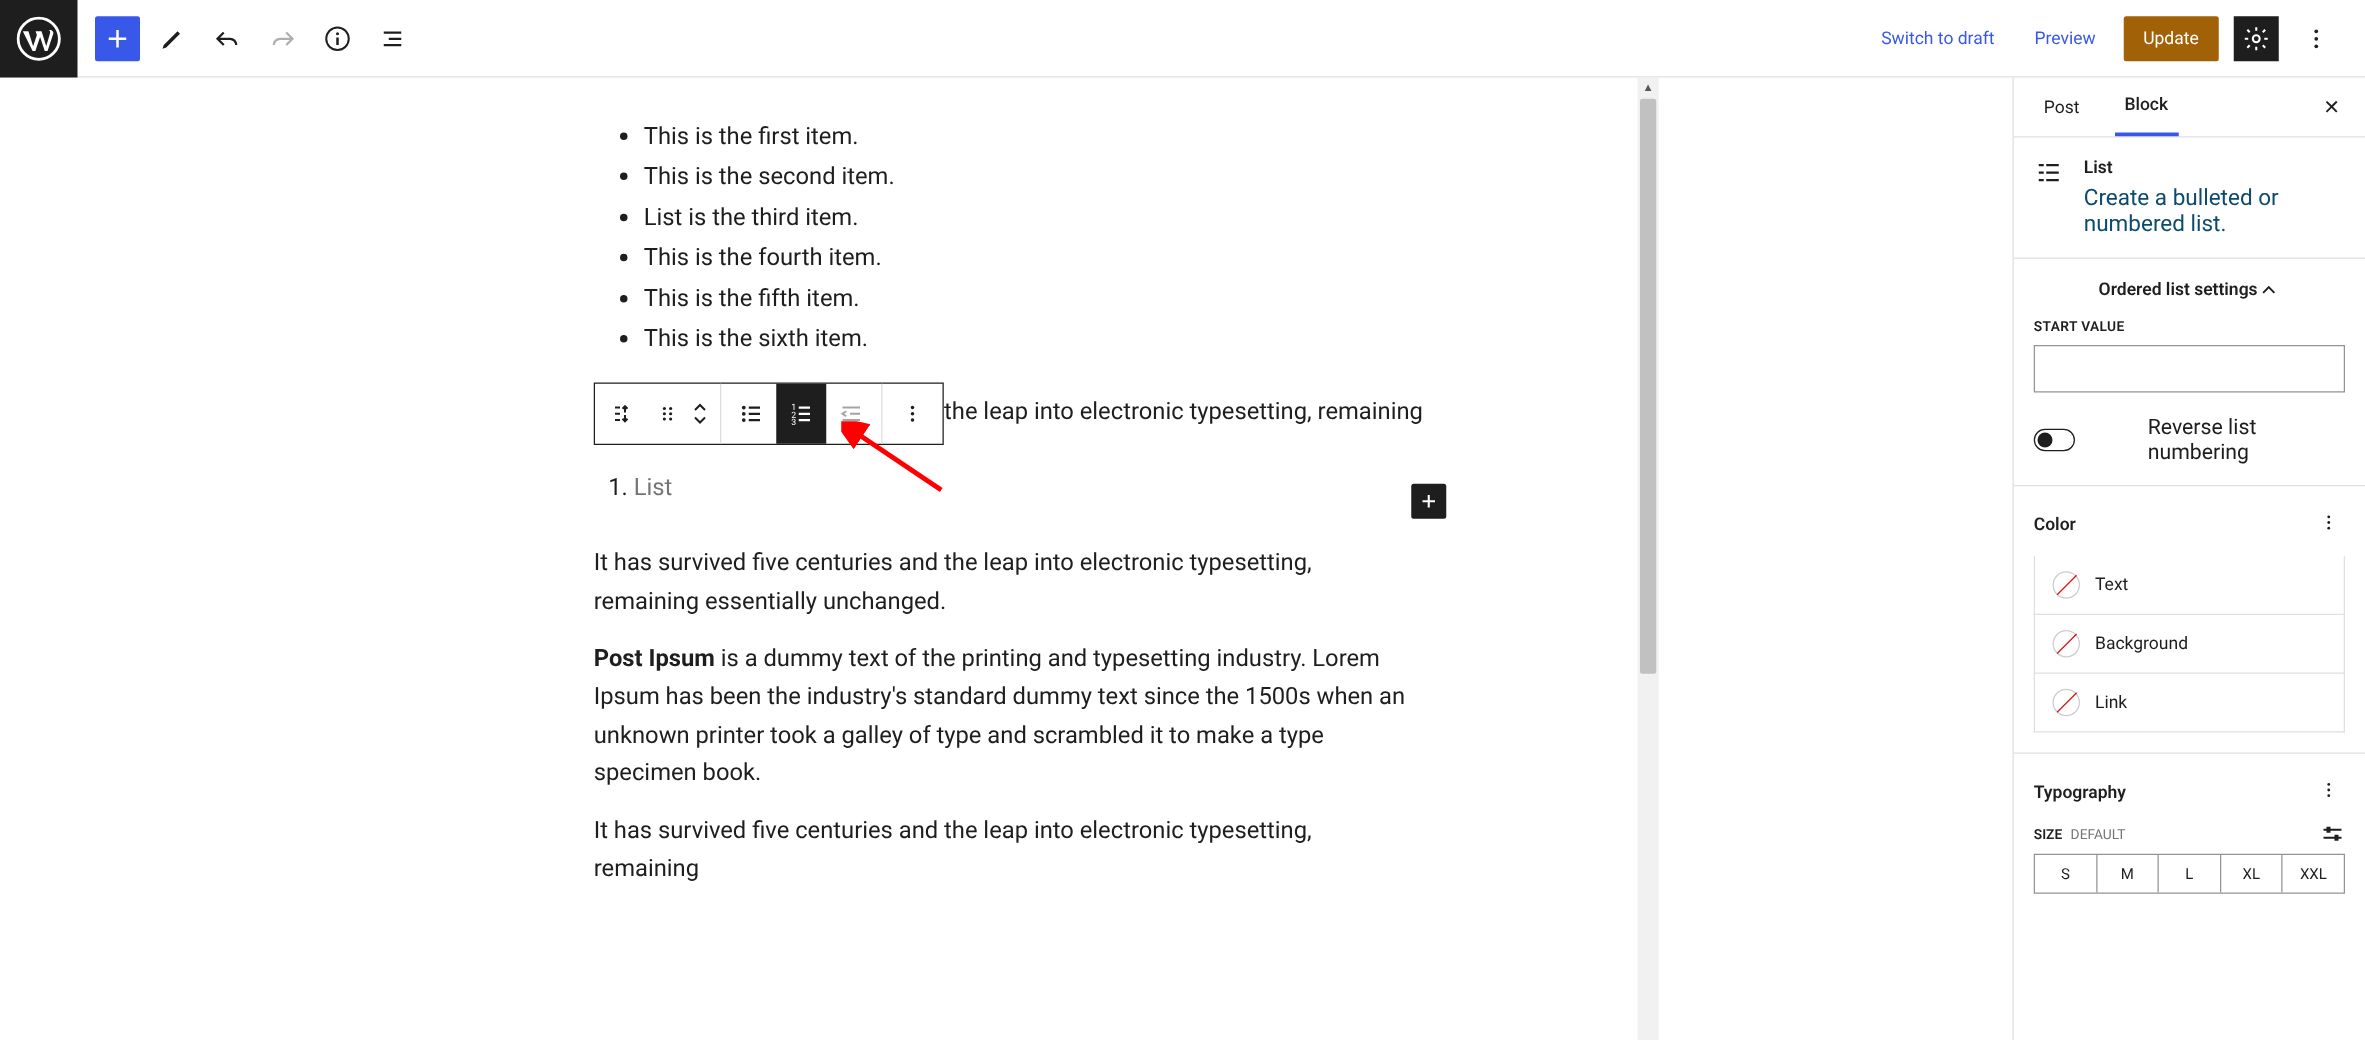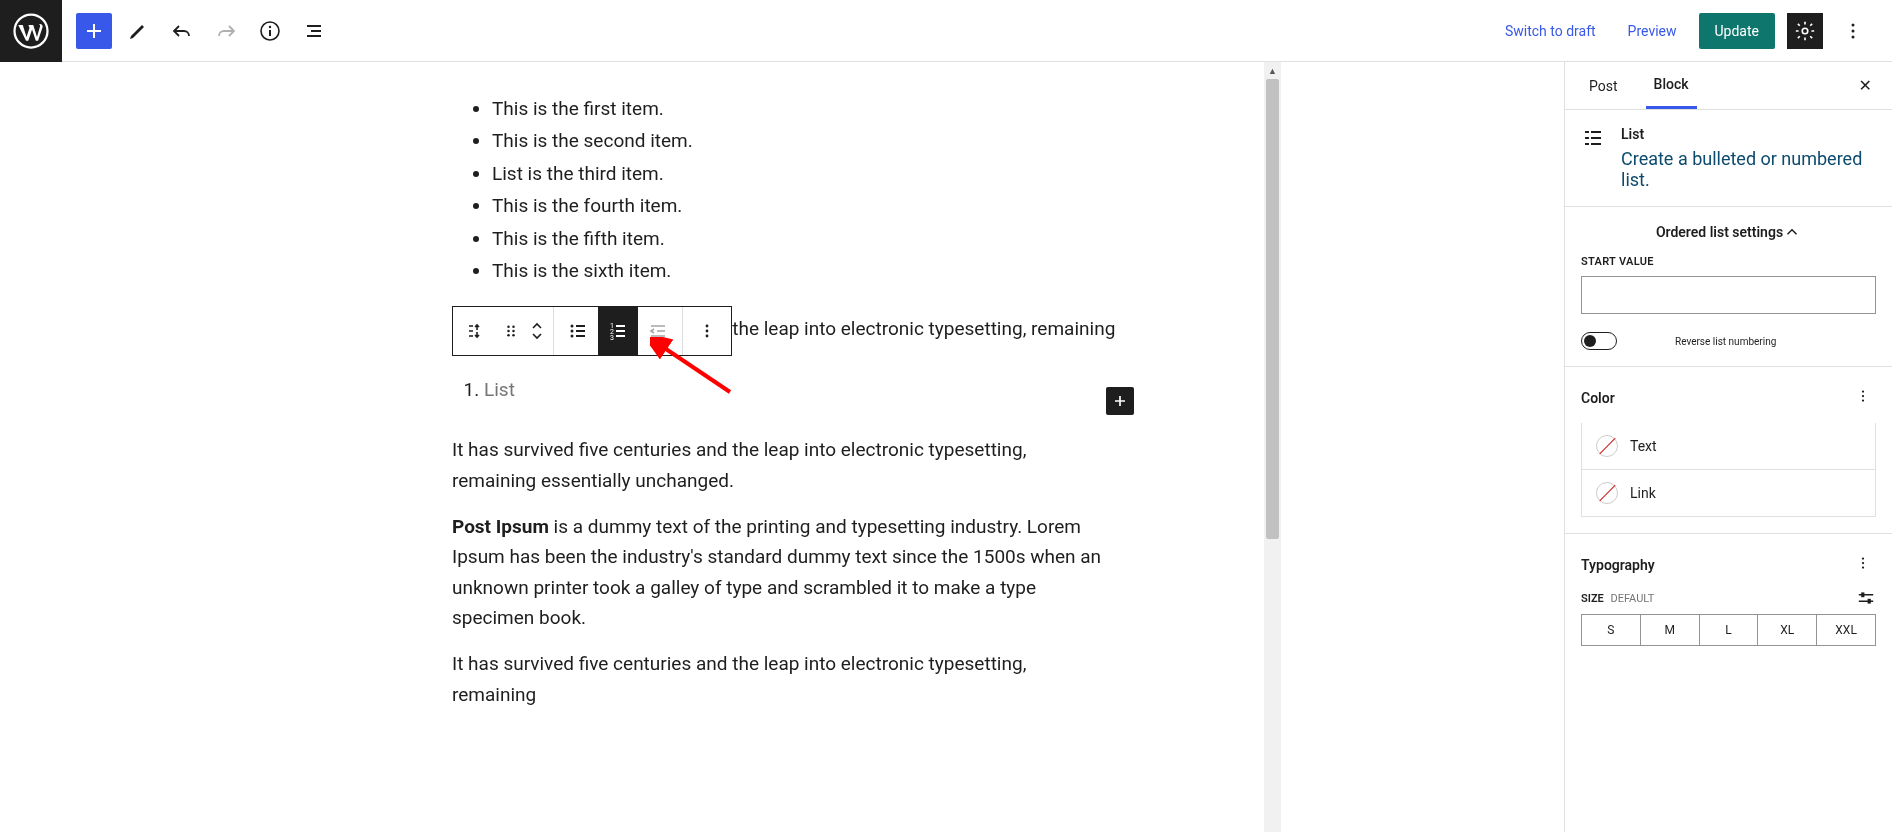--- a/index.html
+++ b/index.html
@@ -7,21 +7,21 @@
 .app { display: flex; flex-direction: column; height: 832px; width: 1892px; }
 .topbar { display: flex; align-items: center; height: 62px; border-bottom: 1px solid #e0e0e0; }
 .wp-logo { width: 62px; height: 62px; background: #1e1e1e; display: flex; align-items: center; justify-content: center; }
 .wp-logo svg { width: 36px; height: 36px; }
 .toolbar-left { display: flex; align-items: center; gap: 8px; padding-left: 14px; }
 .add-btn { width: 36px; height: 36px; background: #3858e9; display: flex; align-items: center; justify-content: center; cursor: pointer; border-radius: 2px; }
 .icon-btn { width: 36px; height: 36px; display: flex; align-items: center; justify-content: center; cursor: pointer; }
 .icon-btn.disabled { opacity: 0.35; cursor: default; }
 .toolbar-right { margin-left: auto; display: flex; align-items: center; gap: 12px; padding-right: 21px; }
 .link-btn { color: #3858e9; font-size: 14px; cursor: pointer; padding: 8px 10px; }
-.update-btn { background: #0f766e; color: #fff; font-size: 14px; padding: 10px 16px; cursor: pointer; border-radius: 2px; }
+.update-btn { background: #a16207; color: #fff; font-size: 14px; padding: 10px 16px; cursor: pointer; border-radius: 2px; }
 .settings-btn { width: 36px; height: 36px; background: #1e1e1e; display: flex; align-items: center; justify-content: center; cursor: pointer; }
 .body { display: flex; flex: 1; overflow: hidden; }
 .editor { flex: 1; position: relative; overflow: hidden; }
 .editor-inner { position: absolute; inset: 0; overflow-y: scroll; }
 .content { max-width: 660px; margin: 0 auto; padding: 30px 0 80px; font-size: 19px; line-height: 1.6; }
 .content ul { padding-left: 40px; margin-bottom: 28px; }
 .content ul li { margin: 2px 0; }
 .content p { margin: 16px 0; }
 .clipped { white-space: nowrap; }
 .block-toolbar { position: absolute; top: 244px; left: 0; display: flex; background: #fff; border: 1px solid #1e1e1e; height: 50px; }
@@ -29,37 +29,37 @@
 .bt-group:last-child { border-right: none; }
 .bt-btn { width: 40px; height: 48px; display: flex; align-items: center; justify-content: center; cursor: pointer; }
 .bt-btn.active { background: #1e1e1e; }
 .bt-btn.disabled { opacity: 0.4; cursor: default; }
 .bt-narrow { width: 24px; height: 48px; display: flex; flex-direction: column; align-items: center; justify-content: center; cursor: pointer; }
 .ol-block { position: relative; margin: 30px 0; }
 .ol-block ol { padding-left: 32px; }
 .ol-placeholder { color: #757575; }
 .add-inline { position: absolute; right: -22px; top: 12px; width: 28px; height: 28px; background: #1e1e1e; display: flex; align-items: center; justify-content: center; cursor: pointer; border-radius: 2px; }
 .arrow-annotation { position: absolute; top: 275px; left: 198px; pointer-events: none; }
-.sidebar { width: 328px; border-left: 1px solid #e0e0e0; display: flex; flex-direction: column; overflow-y: auto; }
+.sidebar { width: 282px; border-left: 1px solid #e0e0e0; display: flex; flex-direction: column; overflow-y: auto; }
 .tabs { display: flex; align-items: center; border-bottom: 1px solid #e0e0e0; height: 48px; padding: 0 16px; position: relative; }
 .tab { font-size: 14px; padding: 14px 8px; margin-right: 20px; cursor: pointer; }
 .tab.active { border-bottom: 3px solid #3858e9; font-weight: 500; }
 .close-x { margin-left: auto; font-size: 16px; cursor: pointer; padding: 4px; }
 .panel-section { border-bottom: 1px solid #e0e0e0; padding: 16px; }
 .block-info { display: flex; gap: 16px; align-items: flex-start; }
 .block-info-text { flex: 1; }
 .block-title { font-weight: 600; font-size: 14px; margin-bottom: 6px; }
 .block-desc { font-size: 18px; color: #0c4a6e; }
 .section-header { display: flex; align-items: center; justify-content: center; font-weight: 600; font-size: 14px; cursor: pointer; }
 .field-label { font-size: 11px; font-weight: 600; text-transform: uppercase; letter-spacing: 0.3px; margin: 14px 0 8px; color: #1e1e1e; }
 .text-input { width: 100%; border: 1px solid #949494; padding: 10px 12px; font-size: 14px; }
 .toggle-row { display: flex; align-items: center; gap: 12px; margin-top: 18px; }
 .toggle { width: 36px; height: 18px; border: 1px solid #1e1e1e; border-radius: 10px; position: relative; cursor: pointer; }
 .toggle::after { content: ""; position: absolute; left: 2px; top: 2px; width: 12px; height: 12px; background: #1e1e1e; border-radius: 50%; }
-.toggle-label { font-size: 10px; margin-left: 46px; }
+.toggle-label { font-size: 17px; margin-left: 46px; }
 .color-row { display: flex; align-items: center; gap: 12px; border: 1px solid #e0e0e0; border-top: none; padding: 12px 14px; cursor: pointer; font-size: 14px; }
 .color-row:first-of-type { border-top: 1px solid #e0e0e0; }
 .swatch-empty { width: 22px; height: 22px; border: 1px solid #ccc; border-radius: 50%; position: relative; }
 .swatch-empty::after { content: ""; position: absolute; left: 50%; top: -1px; width: 1px; height: 22px; background: #cc1818; transform: rotate(45deg); }
 .section-title-row { display: flex; align-items: center; justify-content: space-between; margin-bottom: 10px; }
 .section-title { font-weight: 600; font-size: 14px; }
 .dots { cursor: pointer; padding: 4px; }
 .size-label-row { display: flex; align-items: center; justify-content: space-between; font-size: 11px; text-transform: uppercase; font-weight: 600; margin: 8px 0; }
 .size-default { color: #757575; margin-left: 4px; font-weight: 400; text-align: center; }
 .size-segmented { display: flex; border: 1px solid #949494; }
@@ -283,20 +283,24 @@
                 <circle cx="12" cy="18" r="1.5" fill="#1e1e1e"></circle>
               </svg>
           </span>
         </div>
         <div class="color-row">
             <div class="swatch-empty"></div>
             <span>Text</span>
           </div>
         <div class="color-row">
             <div class="swatch-empty"></div>
+            <span>Background</span>
+          </div>
+        <div class="color-row">
+            <div class="swatch-empty"></div>
             <span>Link</span>
           </div>
       </div>
 
       <div class="panel-section" style="border-bottom:none;">
         <div class="section-title-row">
           <span class="section-title">Typography</span>
           <span class="dots">
             <svg width="18" height="18" viewBox="0 0 24 24">
                 <circle cx="12" cy="6" r="1.5" fill="#1e1e1e"></circle>

